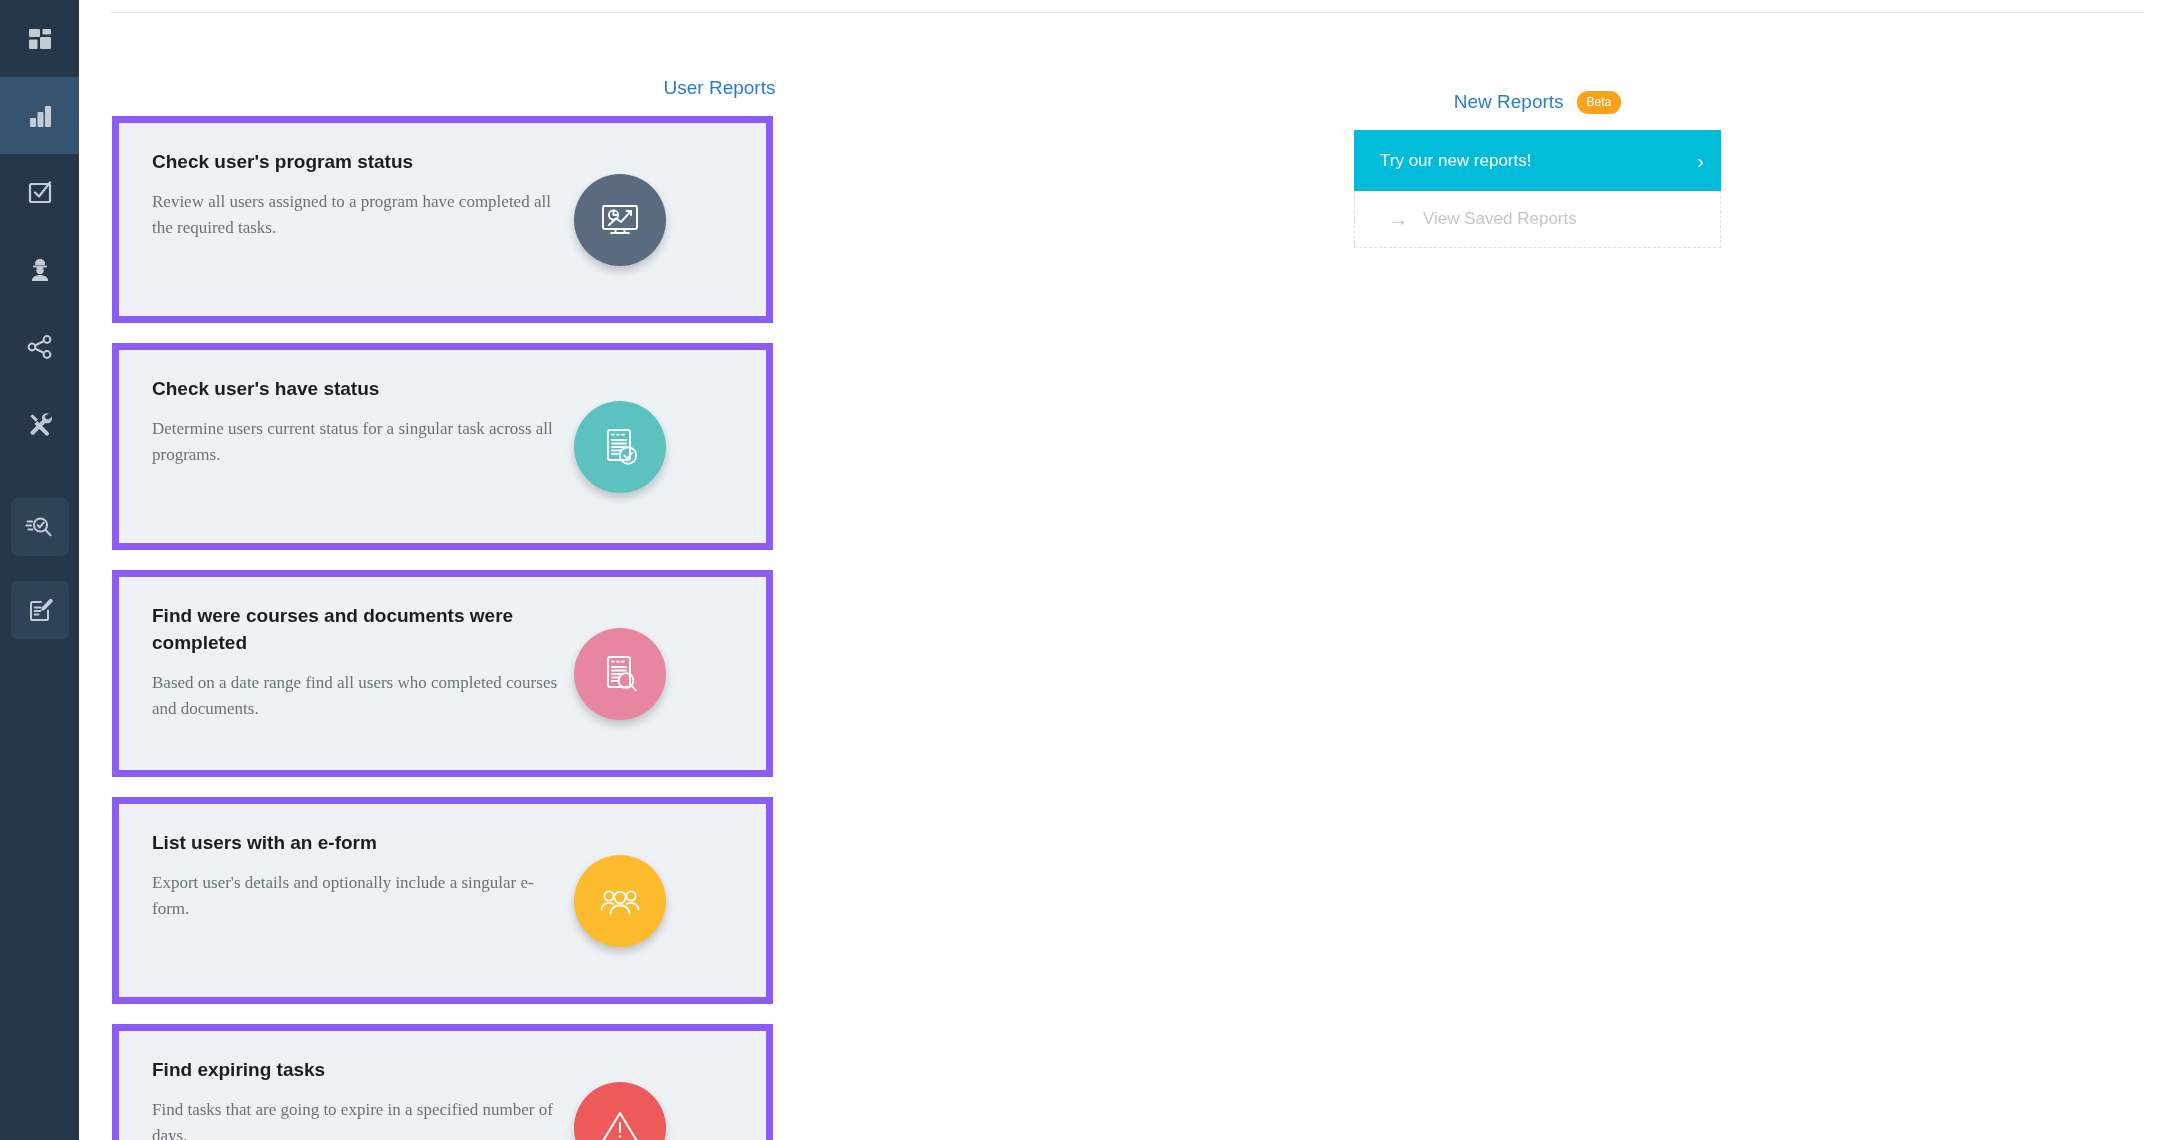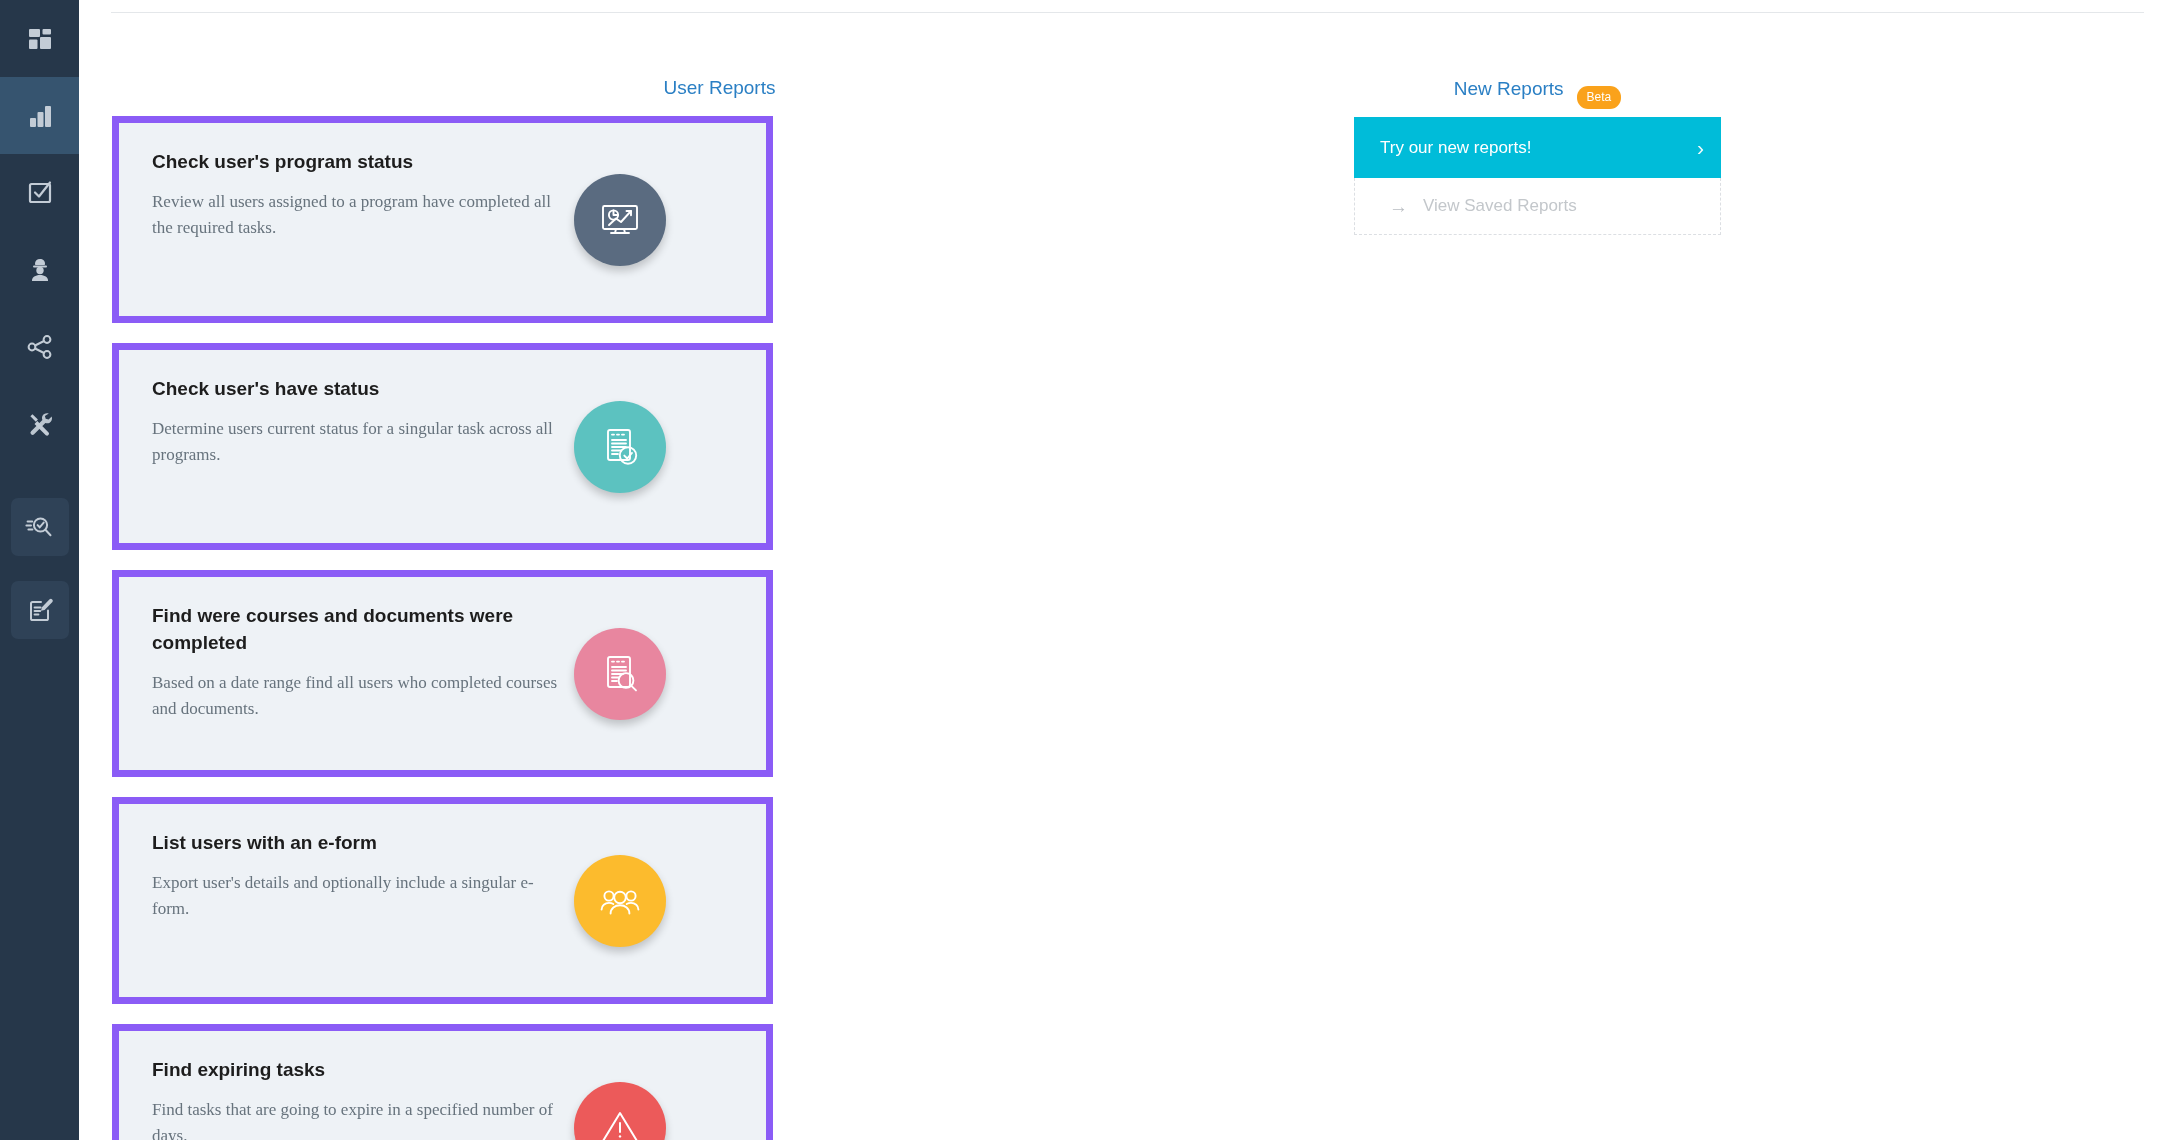--- a/index.html
+++ b/index.html
@@ -89,21 +89,21 @@
     display: inline-block;
     margin-left: 13px;
     background: #faa21b;
     color: #ffffff;
     font-size: 12px;
     line-height: 1;
     padding: 5px 10px 6px;
     border-radius: 11px;
     font-weight: 400;
     position: relative;
-    top: 9px;
+    top: 1px;
   }
 
   .card-grid {
     display: flex;
     flex-wrap: wrap;
     gap: 20px 20px;
   }
   .rcard {
     width: 661px;
     height: 207px;
@@ -400,21 +400,21 @@
                   </span>
                 </div>
               </div>
             </div>
 
           </div>
 
         </div>
 
         <aside class="col-right">
-          <h2 class="section-head" style="margin-top:21px;">
+          <h2 class="section-head" style="margin-top:34px;">
             <span>New Reports</span>
             <span class="badge-beta">Beta</span>
           </h2>
 
           <button class="btn-primary">
             <span>Try our new reports!</span>
             <span class="chev">›</span>
           </button>
 
           <div class="saved-row">

